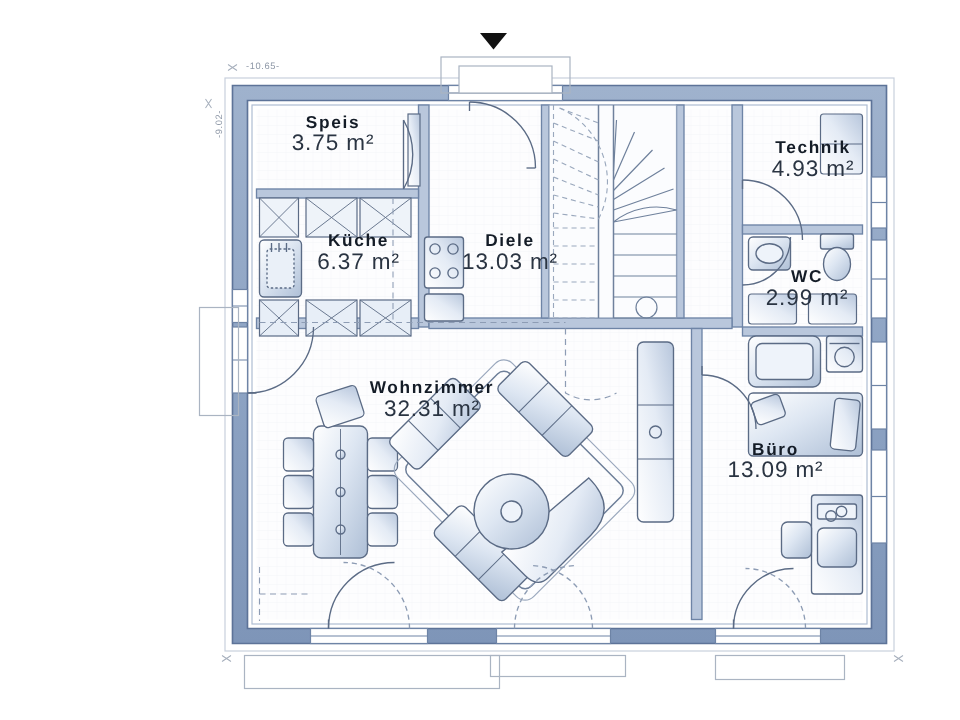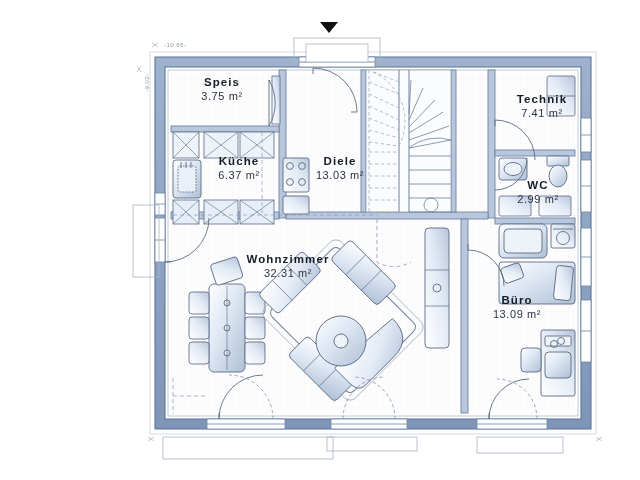--- a/index.html
+++ b/index.html
@@ -3,21 +3,21 @@
 <meta charset="utf-8">
 <style>
   html,body{margin:0;padding:0;background:#ffffff;}
   body{width:640px;height:480px;overflow:hidden;
        font-family:"Liberation Sans","DejaVu Sans",sans-serif;}
   #stage{position:relative;width:640px;height:480px;background:#ffffff;margin-left:47px;}
   svg#plan{position:absolute;left:0;top:0;width:640px;height:480px;display:block;}
   .lbl{position:absolute;text-align:center;color:#1b2636;pointer-events:none;}
   .lbl .nm{font-size:11.5px;font-weight:bold;letter-spacing:1.1px;line-height:14px;
            white-space:nowrap;color:#141c27;}
-  .lbl .ar{font-size:11px;font-weight:normal;letter-spacing:0.6px;line-height:14px;
+  .lbl .ar{font-size:15px;font-weight:normal;letter-spacing:0.6px;line-height:14px;
            white-space:nowrap;color:#2a3442;}
   .dimtxt{position:absolute;font-size:6.2px;letter-spacing:.4px;color:#8d97a6;
           white-space:nowrap;pointer-events:none;}
   .dimv{transform:rotate(-90deg);transform-origin:left top;}
 </style>
 </head>
 <body>
 
 <div id="stage">
 
@@ -341,21 +341,21 @@
     <div class="ar">6.37 m²</div>
   </div>
 
   <div class="lbl" style="left:238px;top:154px;width:110px;">
     <div class="nm">Diele</div>
     <div class="ar">13.03 m²</div>
   </div>
 
   <div class="lbl" style="left:440px;top:92px;width:110px;">
     <div class="nm">Technik</div>
-    <div class="ar">7.41 m²</div>
+    <div class="ar">4.93 m²</div>
   </div>
 
   <div class="lbl" style="left:436px;top:178px;width:110px;">
     <div class="nm">WC</div>
     <div class="ar">2.99 m²</div>
   </div>
 
   <div class="lbl" style="left:161px;top:252px;width:160px;">
     <div class="nm">Wohnzimmer</div>
     <div class="ar">32.31 m²</div>

